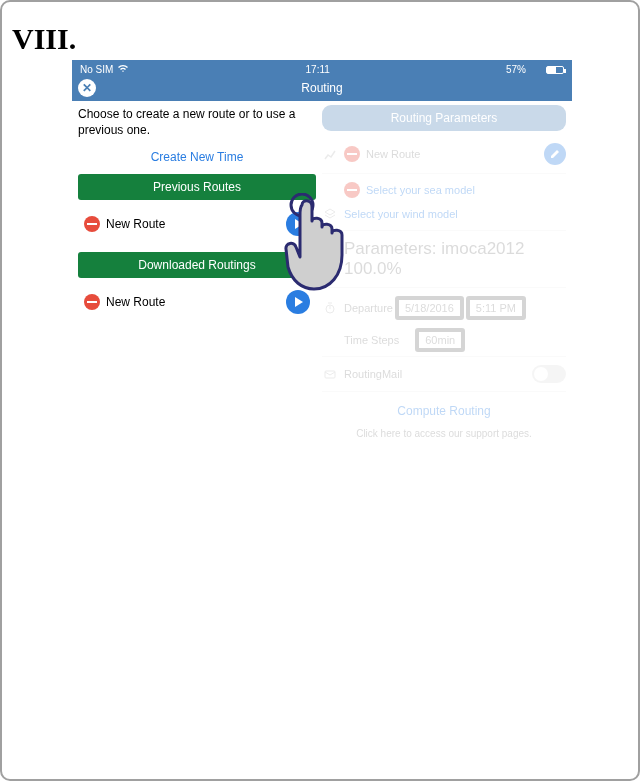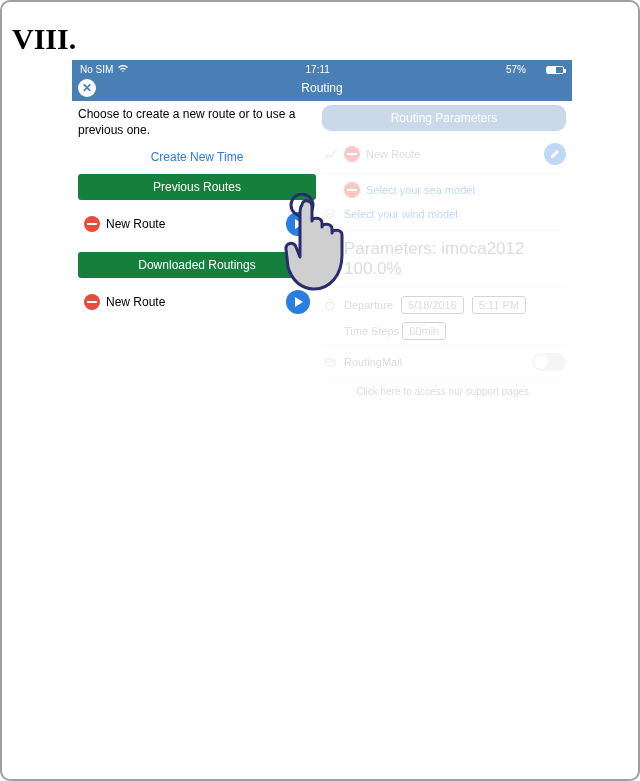--- a/index.html
+++ b/index.html
@@ -102,23 +102,23 @@
     .rp-icon{width:16px;height:16px;flex-shrink:0;display:flex;align-items:center;justify-content:center;color:#bbb;}
     .rp-row.newroute{color:#888;justify-content:flex-start;}
     .rp-row.newroute .edit{
       margin-left:auto;width:22px;height:22px;border-radius:50%;background:#2a7de1;
       display:flex;align-items:center;justify-content:center;
     }
     .rp-row.newroute .edit svg{width:10px;height:10px;fill:#fff;}
     .rp-sep{height:1px;background:#eee;margin:4px 0;}
     .select-placeholder{color:#2a7de1;font-size:11px;}
     .params-text{color:#888;font-size:17px;}
-    .field-group{display:flex;align-items:center;gap:8px;flex-wrap:wrap;}
-    .field-box{border:1px solid #737373;border-radius:3px;padding:2px 6px;font-size:11px;color:#888;}
-    .subrow{display:flex;align-items:center;gap:3px;font-size:11px;color:#888;padding-left:22px;margin-top:4px;}
+    .field-group{display:flex;align-items:center;gap:2px;flex-wrap:wrap;}
+    .field-box{border:4px solid #737373;border-radius:3px;padding:2px 6px;font-size:11px;color:#888;}
+    .subrow{display:flex;align-items:center;gap:16px;font-size:11px;color:#888;padding-left:22px;margin-top:4px;}
     .toggle{
       margin-left:auto;width:34px;height:18px;border-radius:9px;background:#ddd;position:relative;
     }
     .toggle::after{content:'';position:absolute;left:2px;top:2px;width:14px;height:14px;border-radius:50%;background:#fff;}
     .compute-link{text-align:center;color:#2a7de1;font-size:12px;padding:8px 0;}
     .support-link{text-align:center;color:#888;font-size:10px;padding:2px 0;}
     
     .pointer-hand{
       position:absolute; left:282px; top:191px; width:90px; height:105px;
       z-index:5; pointer-events:none;
@@ -258,20 +258,21 @@
               <rect x="2" y="4" width="10" height="7" rx="1" fill="none" stroke="#bbb"></rect>
               <path d="M2 5l5 3 5-3" stroke="#bbb" fill="none"></path>
             </svg>
         </span>
         <span>RoutingMail</span>
         <span class="toggle"></span>
       </div>
 
       <div class="rp-sep"></div>
 
+      <div class="compute-link">Compute Routing</div>
       <div class="support-link">Click here to access our support pages.</div>
     </div>
   </div>
 </div>
 
 <svg class="pointer-hand" viewBox="0 0 90 105">
   <circle cx="18" cy="12" r="11" fill="none" stroke="#2b2b70" stroke-width="3"></circle>
   <path d="M18 12
            C18 6, 28 6, 28 14
            L28 28

